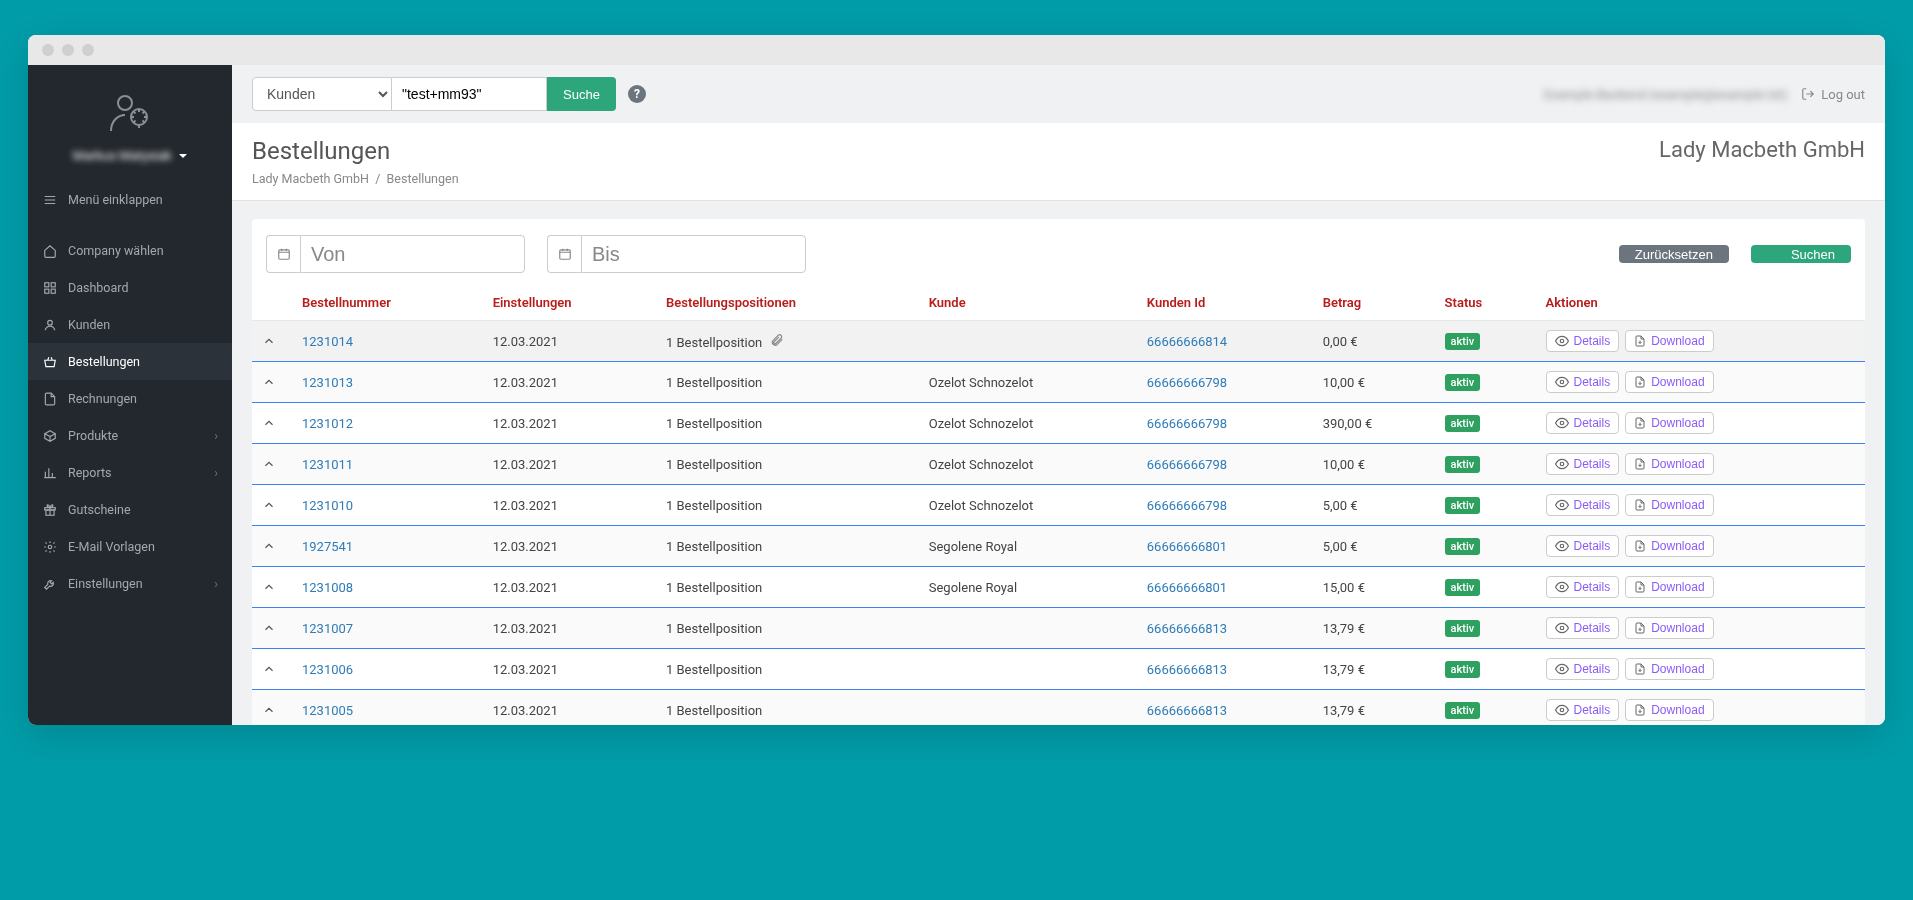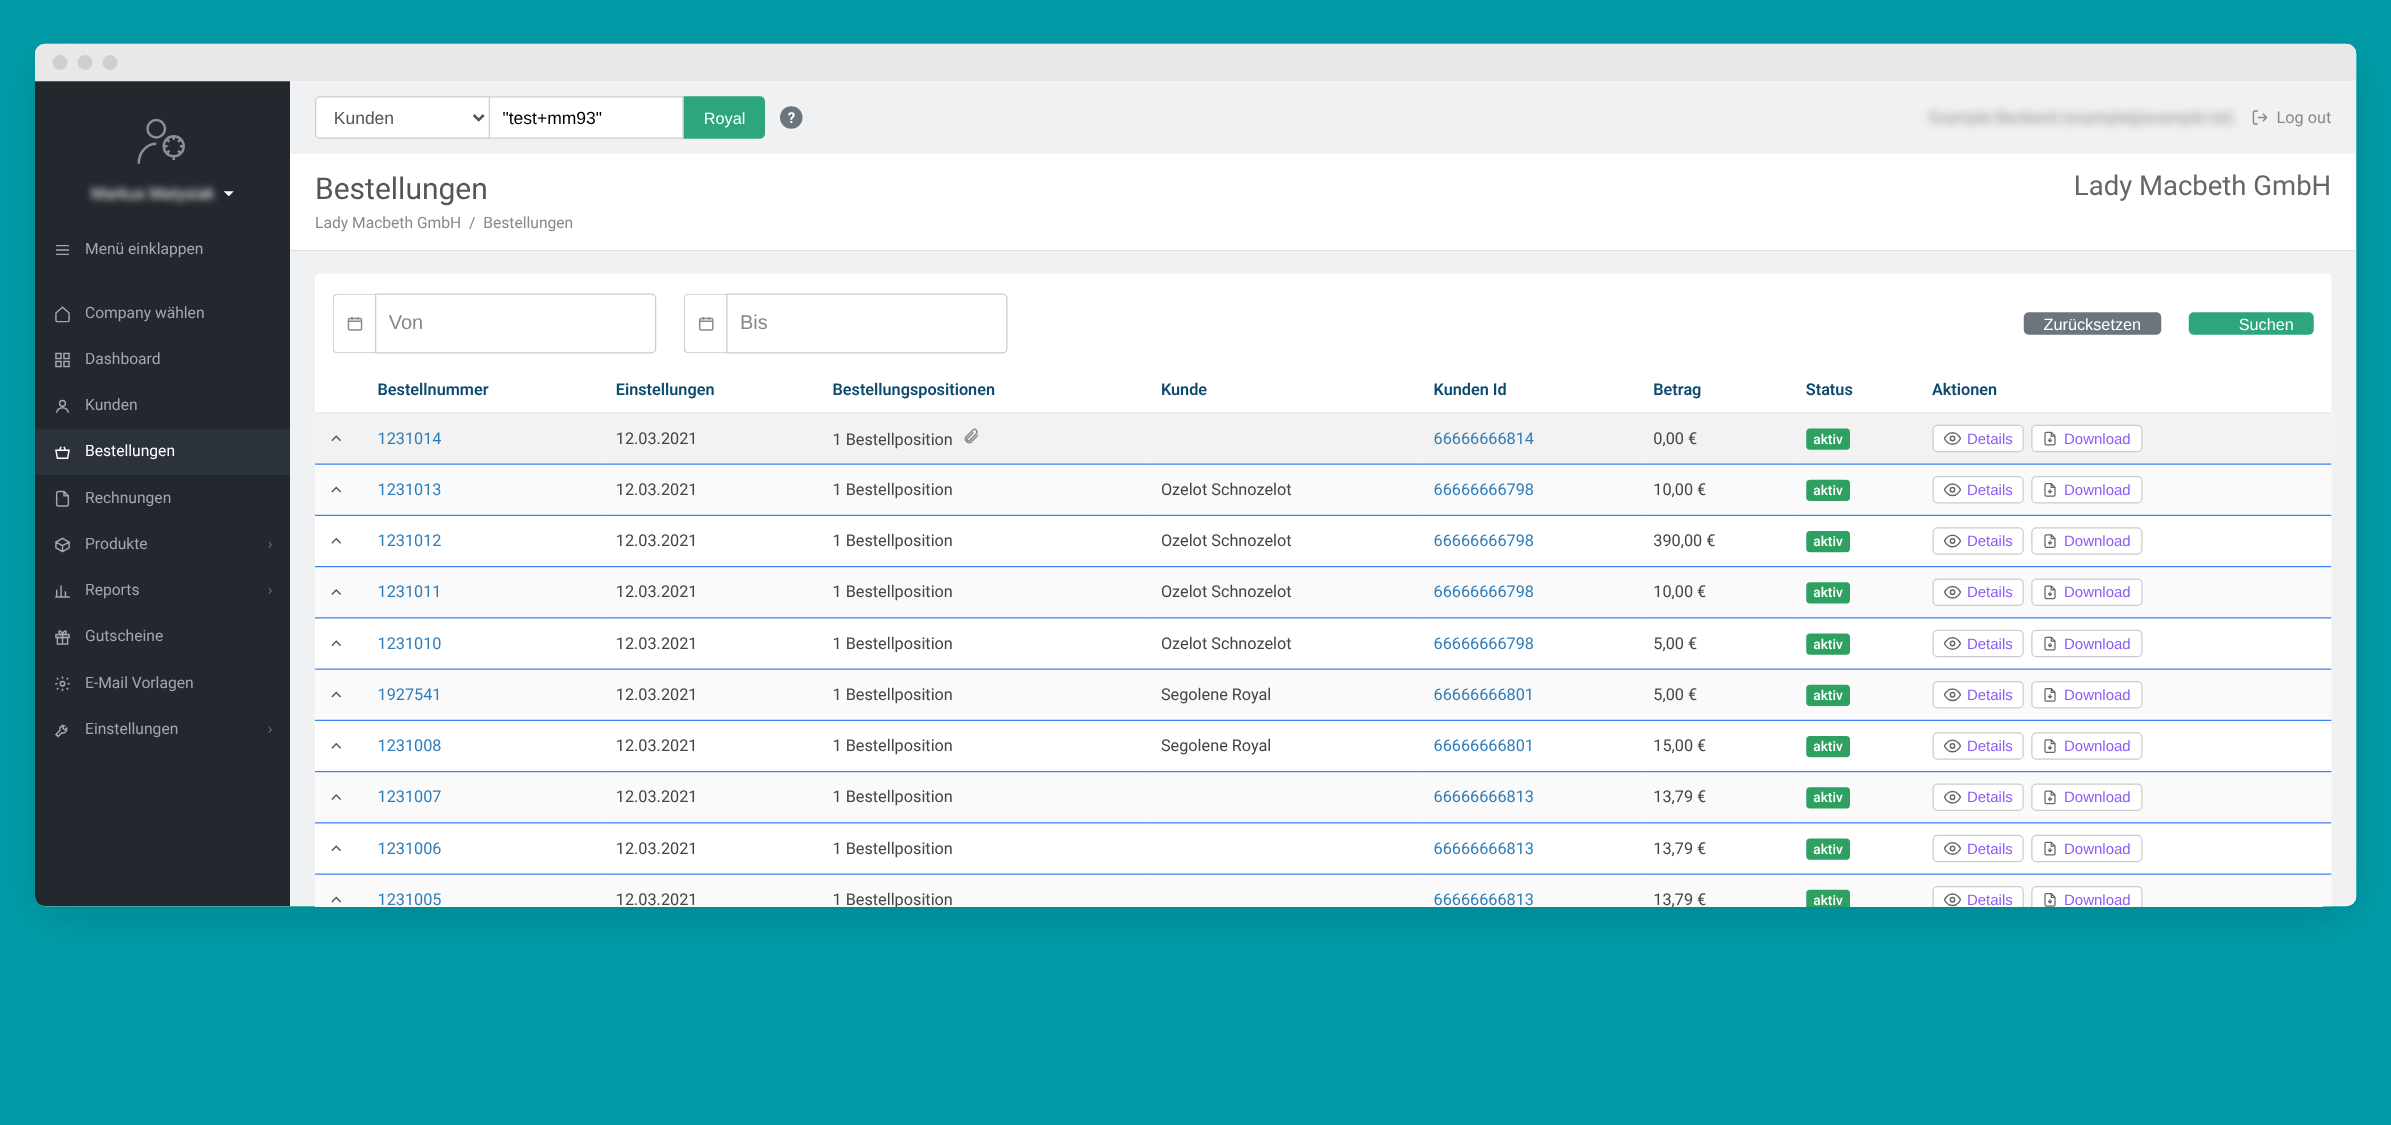--- a/index.html
+++ b/index.html
@@ -208,26 +208,26 @@
 .date-input .cal {
   border: 1px solid #ccc;
   border-right: none;
   border-radius: 4px 0 0 4px;
   width: 34px;
   display: flex; align-items: center; justify-content: center;
   color: #888;
   background: #fff;
 }
 .date-input input {
-  height: 48px;
+  height: 38px;
   border: 1px solid #ccc;
   border-radius: 0 4px 4px 0;
   padding: 0 10px;
   width: 225px;
-  font-size: 16px;
+  font-size: 20px;
 }
 .date-input input::placeholder { color: #888; }
 .filter-row .spacer { flex: 1; }
 .btn {
   height: 18px;
   border: none;
   border-radius: 4px;
   padding: 0 16px;
   font-size: 13px;
   cursor: pointer;
@@ -236,21 +236,21 @@
 .btn-green { background: #2ea67b; color: #fff; padding-left: 40px; }
 
 table {
   width: 100%;
   border-collapse: collapse;
 }
 thead th {
   text-align: left;
   font-weight: 600;
   font-size: 13px;
-  color: #0c4a6e;
+  color: #b91c1c;
   padding: 10px 10px;
   border-bottom: 1px solid #e6e6e6;
 }
 tbody tr {
   border-bottom: 1px solid #3b82f6;
 }
 tbody tr:nth-child(even) { background: #fafafa; }
 tbody tr.highlight { background: #f2f2f2; }
 tbody td {
   padding: 9px 10px;
@@ -424,21 +424,21 @@
     </div>
 
     <div class="main">
 
       <div class="topbar">
         <div class="search-group">
           <select>
             <option>Kunden</option>
           </select>
           <input value="&quot;test+mm93&quot;" style="">
-          <button class="btn-search">Royal</button>
+          <button class="btn-search">Suche</button>
         </div>
         <div class="help-icon">?</div>
         <div class="topbar-right">
           <span class="blurred">Example Backend (example@example.tst)</span>
           <span class="logout">
             <svg width="14" height="14" viewBox="0 0 24 24" fill="none" stroke="#888" stroke-width="2">
               <path d="M9 21H5a2 2 0 0 1-2-2V5a2 2 0 0 1 2-2h4M16 17l5-5-5-5M21 12H9"></path>
             </svg>
             <span>Log out</span>
           </span>

